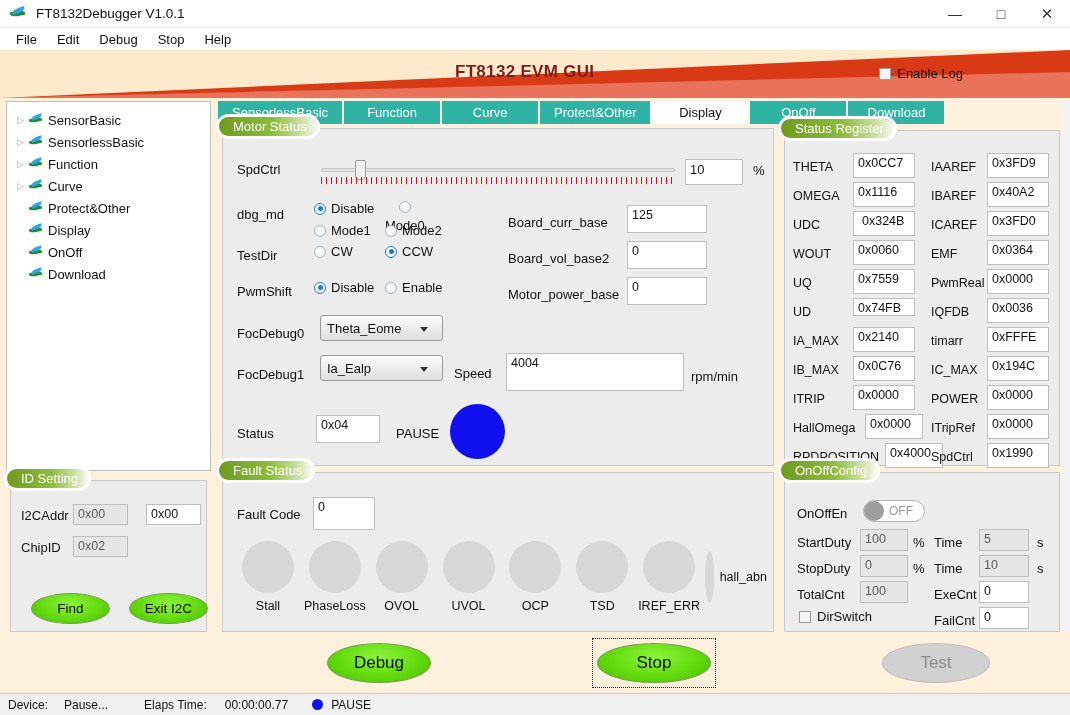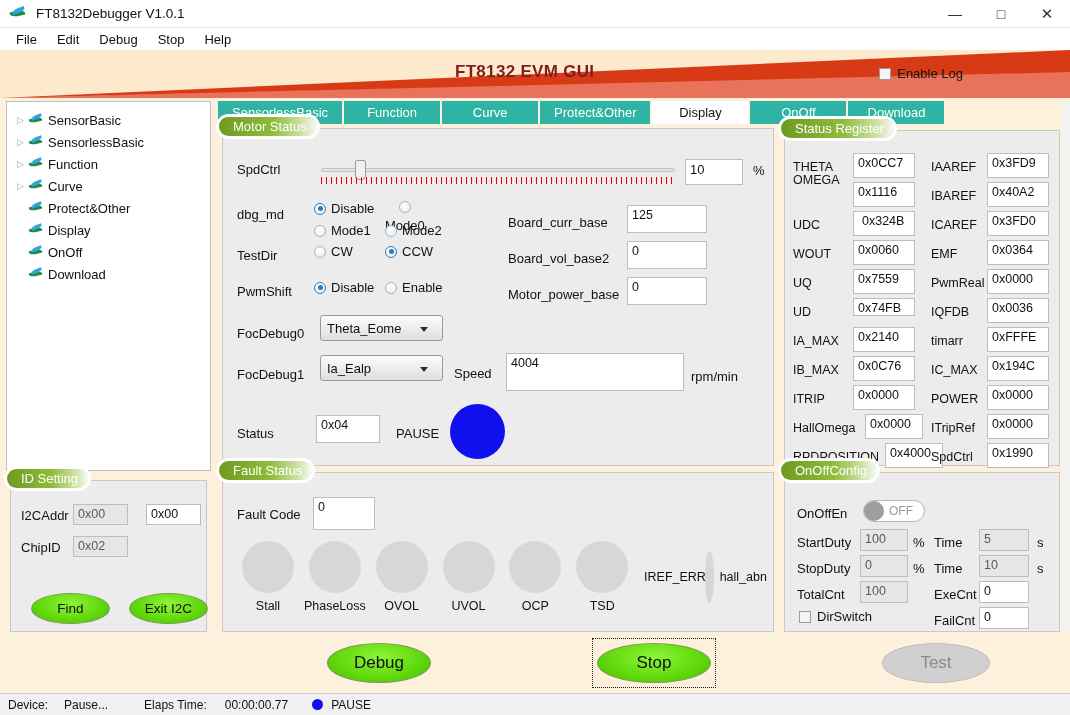--- a/index.html
+++ b/index.html
@@ -322,21 +322,21 @@
   <div class="tbx" style="position:absolute;left:93px;top:286px;width:64px;height:28px;">0x04</div>
   <div class="lbl" style="position:absolute;left:173px;top:297px;">PAUSE</div>
   <div style="position:absolute;left:227px;top:275px;width:55px;height:55px;border-radius:50%;background:#1010ee;"></div>
 </div>
 
 <div class="grp" id="status-reg">
   <div class="grp-h">Status Register</div>
   <div id="sr-left" style="position: absolute; left: 8px; top: 22px;">
       <div class="lbl" style="position: absolute; left: 0px; top: 7px; width: 60px; font-size: 12.5px;">THETA</div>
       <div class="tbx" style="position: absolute; left: 60px; top: 0px; width: 62px; height: 25px; font-size: 12.5px;">0x0CC7</div>
-      <div class="lbl" style="position: absolute; left: 0px; top: 20px; width: 60px; font-size: 12.5px;">OMEGA</div>
+      <div class="lbl" style="position: absolute; left: 0px; top: 36px; width: 60px; font-size: 12.5px;">OMEGA</div>
       <div class="tbx" style="position: absolute; left: 60px; top: 29px; width: 62px; height: 25px; font-size: 12.5px;">0x1116</div>
       <div class="lbl" style="position: absolute; left: 0px; top: 65px; width: 60px; font-size: 12.5px;">UDC</div>
       <div class="tbx" style="position: absolute; left: 60px; top: 58px; width: 62px; height: 25px; font-size: 12.5px; padding-left: 8px;">0x324B</div>
       <div class="lbl" style="position: absolute; left: 0px; top: 94px; width: 60px; font-size: 12.5px;">WOUT</div>
       <div class="tbx" style="position: absolute; left: 60px; top: 87px; width: 62px; height: 25px; font-size: 12.5px;">0x0060</div>
       <div class="lbl" style="position: absolute; left: 0px; top: 123px; width: 60px; font-size: 12.5px;">UQ</div>
       <div class="tbx" style="position: absolute; left: 60px; top: 116px; width: 62px; height: 25px; font-size: 12.5px;">0x7559</div>
       <div class="lbl" style="position: absolute; left: 0px; top: 152px; width: 60px; font-size: 12.5px;">UD</div>
       <div class="tbx" style="position: absolute; left: 60px; top: 145px; width: 62px; height: 18px; font-size: 12.5px;">0x74FB</div>
       <div class="lbl" style="position: absolute; left: 0px; top: 181px; width: 60px; font-size: 12.5px;">IA_MAX</div>
@@ -398,21 +398,21 @@
         <div class="lbl" style="font-size: 12.5px;">UVOL</div>
       </div>
       <div style="display: flex; flex-direction: column; align-items: center; gap: 6px; width: 62px;">
         <div class="lamp"></div>
         <div class="lbl" style="font-size: 12.5px;">OCP</div>
       </div>
       <div style="display: flex; flex-direction: column; align-items: center; gap: 6px; width: 62px;">
         <div class="lamp"></div>
         <div class="lbl" style="font-size: 12.5px;">TSD</div>
       </div>
-      <div style="display: flex; flex-direction: row; align-items: center; gap: 6px; width: 62px;">
+      <div style="display: flex; flex-direction: column; align-items: center; gap: 6px; width: 62px;">
         <div class="lamp"></div>
         <div class="lbl" style="font-size: 12.5px;">IREF_ERR</div>
       </div>
       <div style="display: flex; flex-direction: row; align-items: center; gap: 6px; width: 62px;">
         <div class="lamp"></div>
         <div class="lbl" style="font-size: 12.5px;">hall_abn</div>
       </div>
     </div>
 </div>
 

